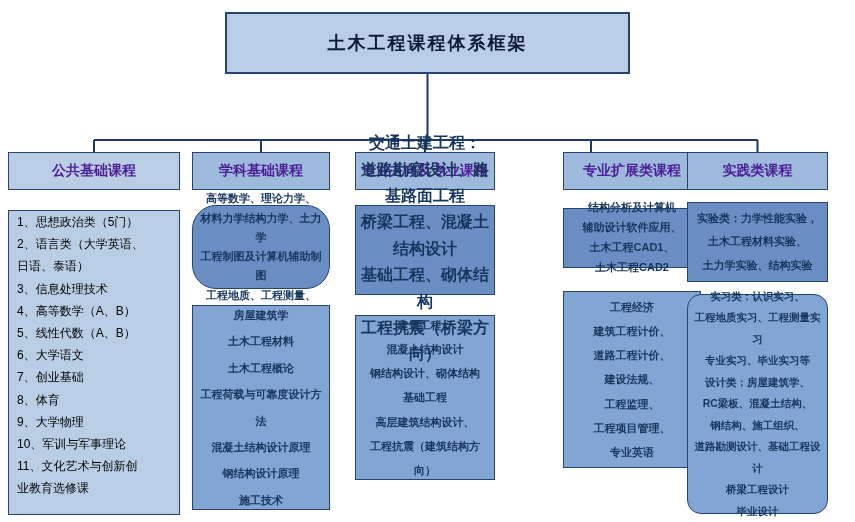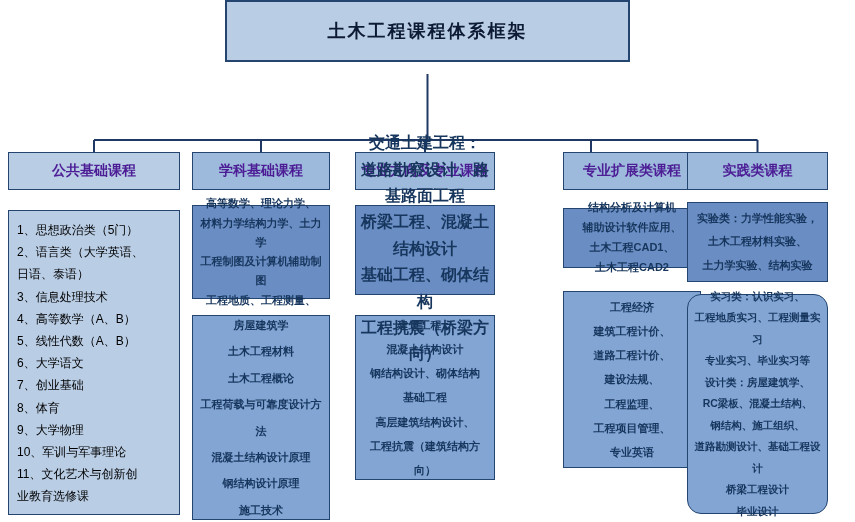--- a/index.html
+++ b/index.html
@@ -4,21 +4,21 @@
 <style>
   html,body{margin:0;padding:0;background:#ffffff;}
   .canvas{
     position:relative;
     width:855px;height:522px;
     background:#ffffff;
     font-family:"Liberation Sans","DejaVu Sans",sans-serif;
     overflow:hidden;
   }
   .title-box{
-    position:absolute;left:225px;top:0;width:405px;height:62px;
+    position:absolute;left:225px;top:12px;width:405px;height:62px;
     background:#b9cde5;border:2px solid #24456f;box-sizing:border-box;
     display:flex;align-items:center;justify-content:center;
     font-size:18px;font-weight:bold;color:#0d1a33;letter-spacing:2px;
   }
   .connectors{position:absolute;left:0;top:0;pointer-events:none;}
   .col{position:absolute;top:152px;}
   .c1{left:8px;width:172px;}
   .c2{left:192px;width:138px;}
   .c3{left:355px;width:140px;}
   .c4{left:522px;width:138px;padding-left:41px;}
@@ -32,27 +32,27 @@
   .box{
     border:1px solid #24456f;box-sizing:border-box;
     display:flex;align-items:center;justify-content:center;
     text-align:center;white-space:pre-line;
     font-weight:bold;color:#17365d;padding:4px 5px;
     font-size:11px;line-height:1.8;
   }
   .box.light{
     background:#b9cde5;color:#000;font-weight:normal;text-align:left;
     align-items:flex-start;justify-content:flex-start;
-    font-size:12px;line-height:1.85;padding:8px 8px;
+    font-size:12px;line-height:1.85;padding:0 8px;
   }
   .box.dark{background:#6a8ec4;}
   .box.mid{background:#82a5d4;}
   
   .b-c1{margin-top:20px;height:305px;}
-  .b-c2a{margin-top:15px;height:94px;line-height:1.75;}
+  .b-c2a{margin-top:15px;height:84px;line-height:1.75;border-radius:24px;}
   .b-c2b{margin-top:16px;height:205px;line-height:2.4;}
   .b-c3a{margin-top:15px;height:90px;font-size:16px;line-height:1.65;font-family:Liberation Mono, monospace;}
   .b-c3b{margin-top:20px;height:165px;line-height:2.2;}
   .b-c4a{margin-top:18px;height:60px;line-height:1.8;}
   .b-c4b{margin-top:23px;height:177px;line-height:2.2;}
   .b-c5a{margin-top:12px;height:80px;line-height:2.1;}
   .b-c5b{margin-top:12px;height:220px;font-size:10.5px;line-height:2.05;border-radius:14px;}
 </style>
 </head>
 <body>

